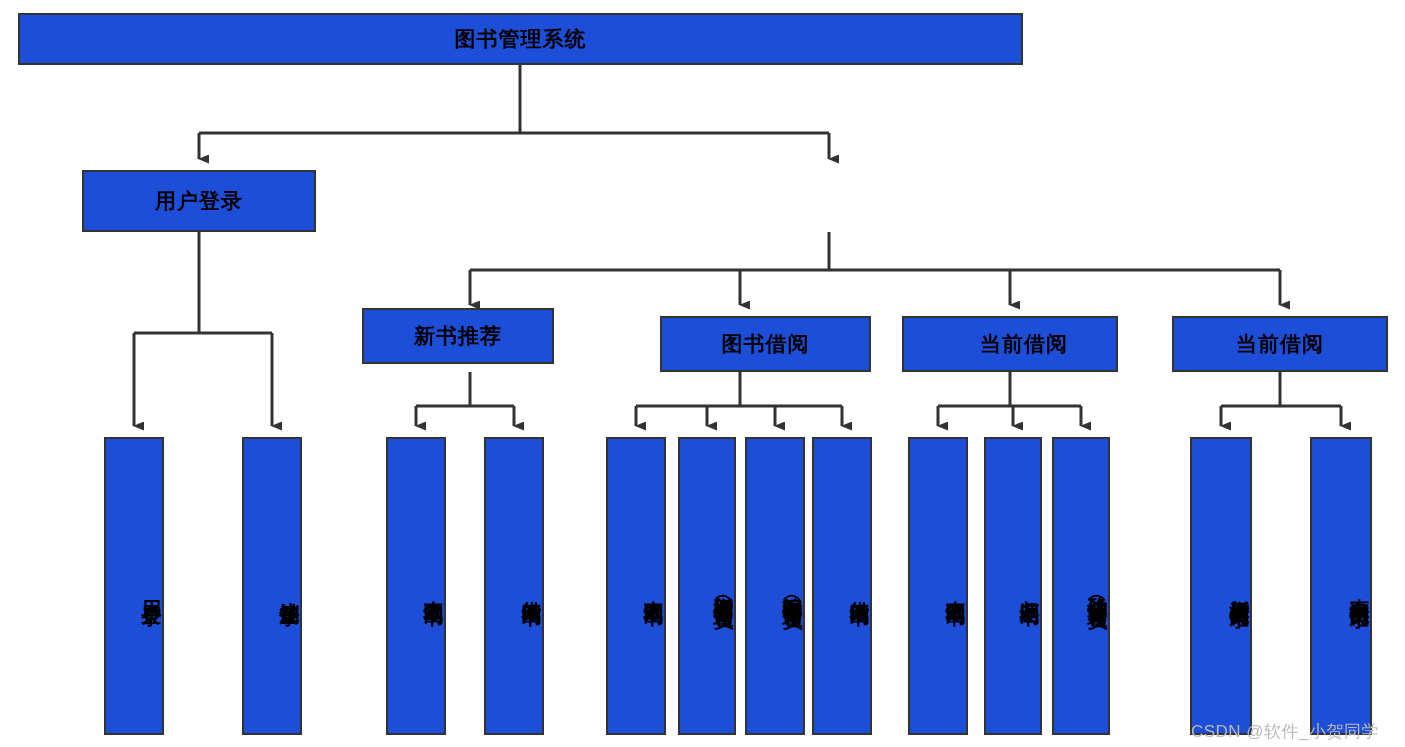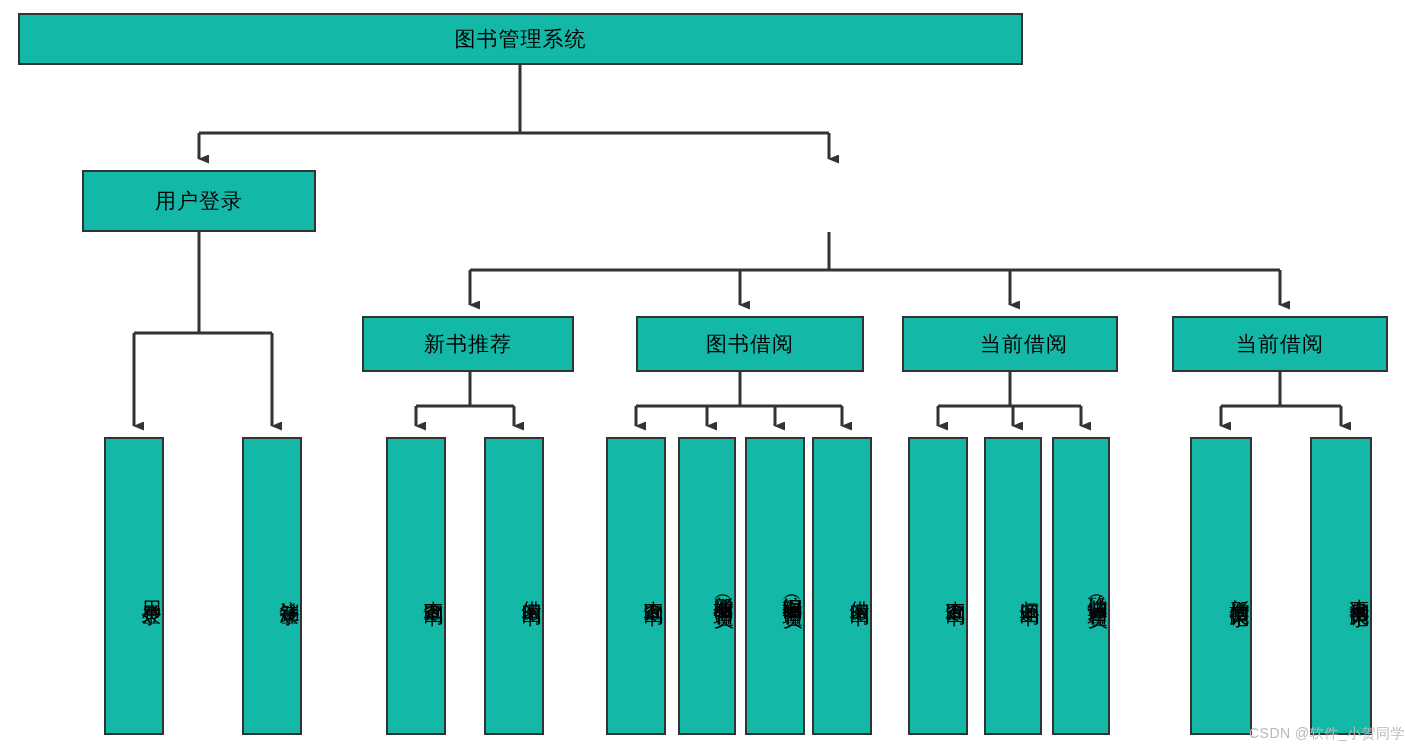--- a/index.html
+++ b/index.html
@@ -23,26 +23,27 @@
     left: 0;
     top: 0;
     width: 1405px;
     height: 747px;
     pointer-events: none;
   }
   .node {
     position: absolute;
     box-sizing: border-box;
     border: 2px solid #333333;
-    background: #14b8a6;
+    background: #1d4ed8;
     display: flex;
     align-items: center;
     justify-content: center;
     color: #000000;
     line-height: 1.05;
+    font-weight: bold;
   }
   .node.horiz {
     font-size: 21px;
     letter-spacing: 1px;
   }
   .node.vert {
     writing-mode: vertical-rl;
     text-orientation: upright;
     font-size: 20px;
     letter-spacing: 2px;
@@ -52,23 +53,23 @@
   }
   .node.vert.tall {
     align-items: flex-start;
   }
   .node-label {
     display: block;
     white-space: pre-line;
   }
   #watermark {
     position: absolute;
-    right: 0;
+    right: 26px;
     bottom: 4px;
-    font-size: 14px;
+    font-size: 17px;
     color: #b9b9b9;
     letter-spacing: 0.5px;
     white-space: nowrap;
   }
 </style>
 </head>
 <body>
 
 <div id="canvas">
 
@@ -116,24 +117,24 @@
   </svg>
 
   <div class="node horiz" id="n-root" style="left: 18px; top: 13px; width: 1005px; height: 52px;">
     <span class="node-label">图书管理系统</span>
   </div>
 
   <div class="node horiz" id="n-l2-0" style="left: 82px; top: 170px; width: 234px; height: 62px;">
     <span class="node-label">用户登录</span>
   </div>
 
-  <div class="node horiz" id="n-l3-0" style="left: 362px; top: 316px; width: 212px; height: 56px;">
+  <div class="node horiz" id="n-l3-0" style="left: 362px; top: 308px; width: 192px; height: 56px;">
     <span class="node-label">新书推荐</span>
   </div>
-  <div class="node horiz" id="n-l3-1" style="left: 636px; top: 316px; width: 228px; height: 56px;">
+  <div class="node horiz" id="n-l3-1" style="left: 660px; top: 316px; width: 211px; height: 56px;">
     <span class="node-label">图书借阅</span>
   </div>
   <div class="node horiz" id="n-l3-2" style="left: 902px; top: 316px; width: 216px; height: 56px; padding-left: 28px;">
     <span class="node-label">当前借阅</span>
   </div>
   <div class="node horiz" id="n-l3-3" style="left: 1172px; top: 316px; width: 216px; height: 56px;">
     <span class="node-label">当前借阅</span>
   </div>
 
   <div class="node vert" id="n-lf-0" style="left: 104px; top: 437px; width: 60px; height: 298px;">

